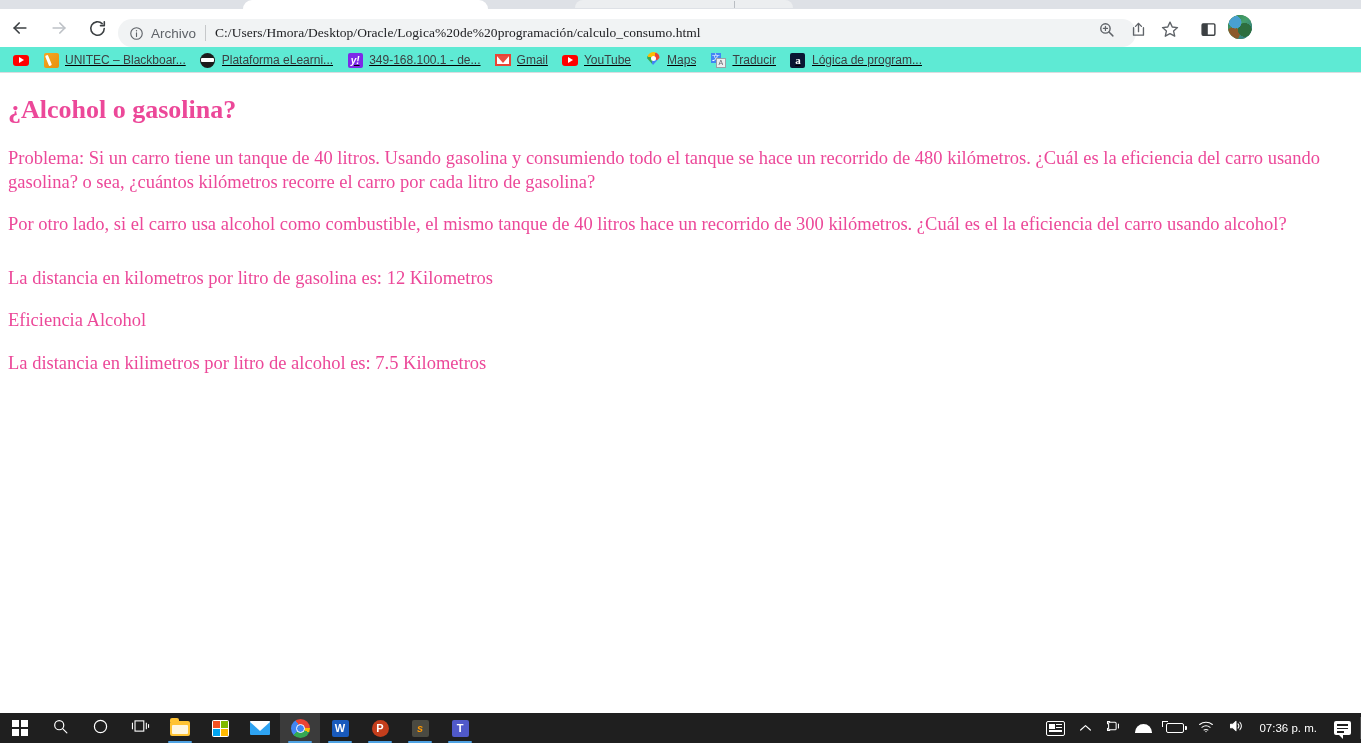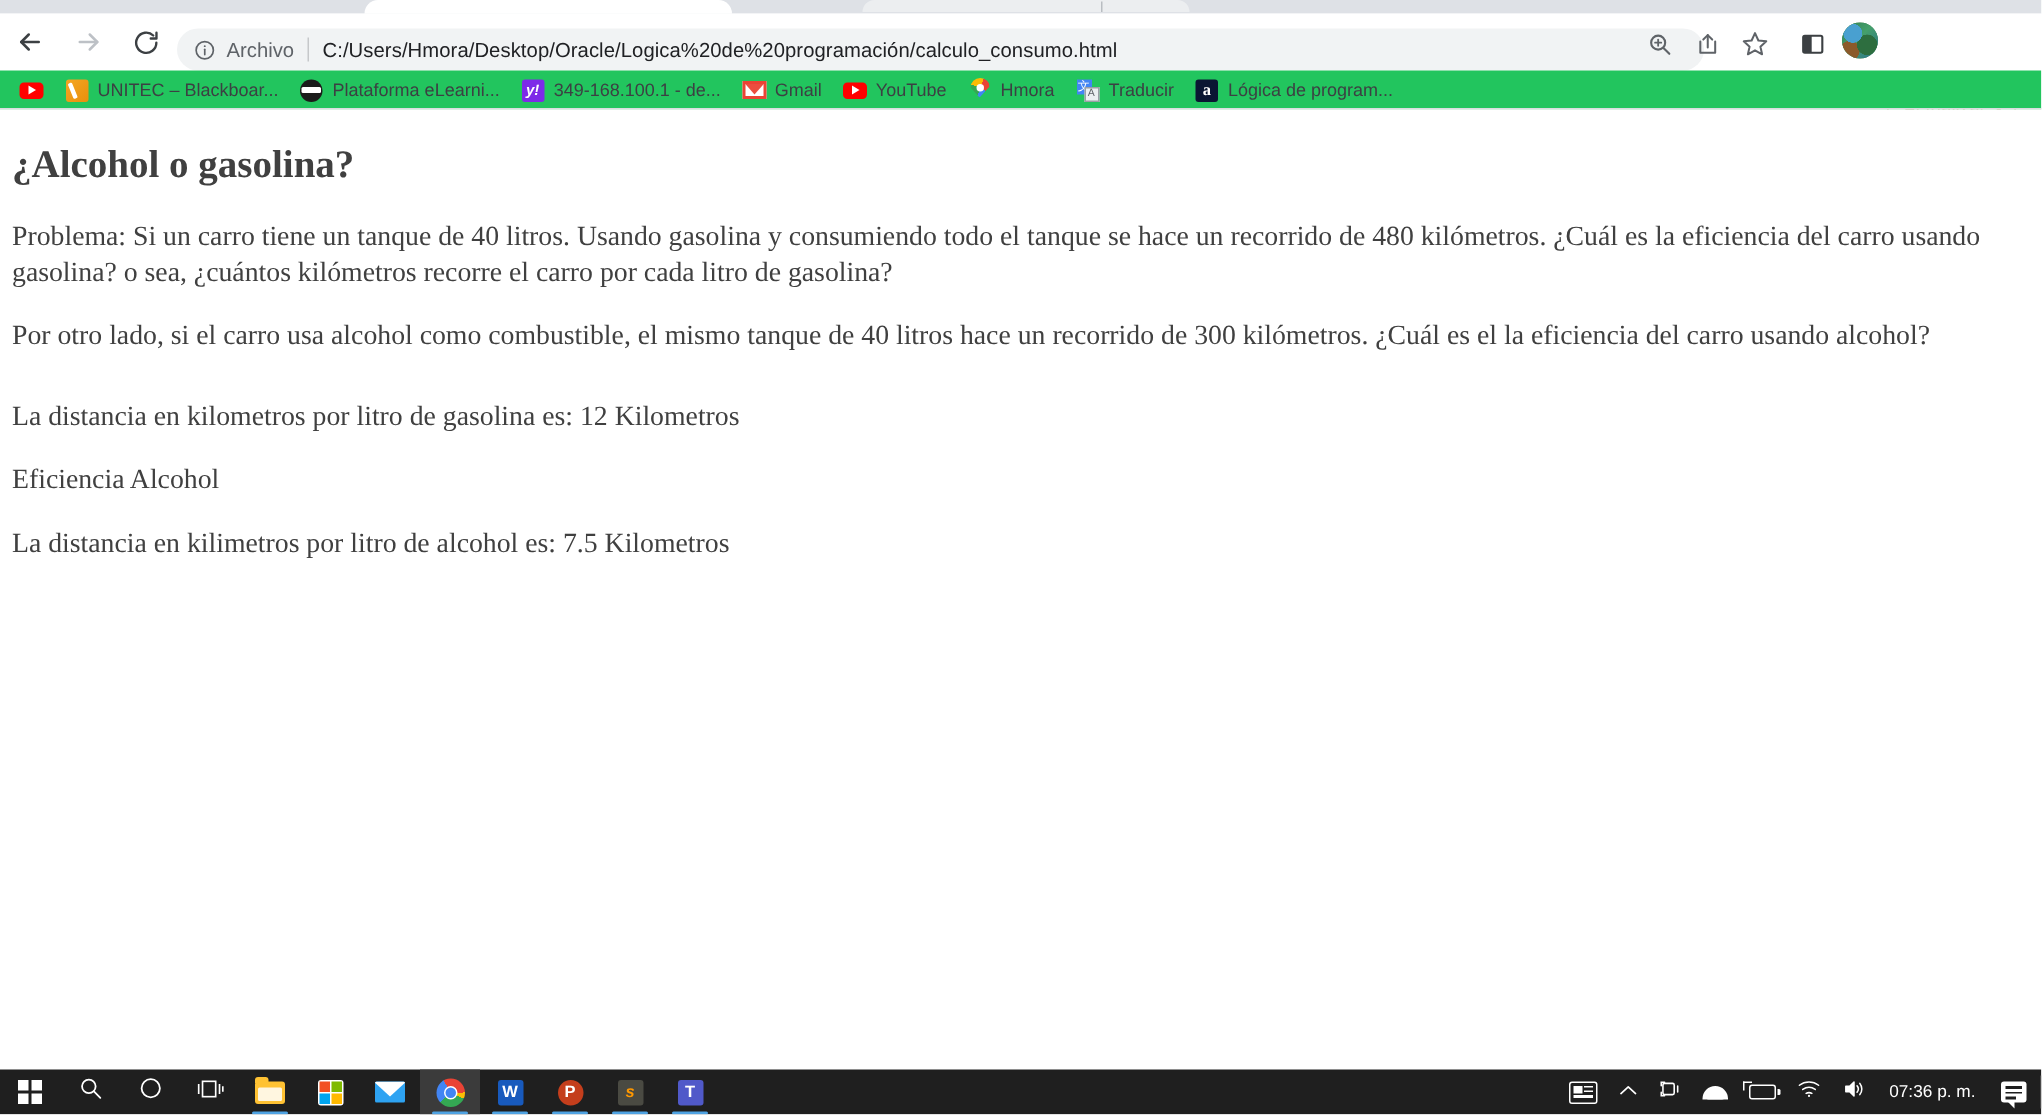--- a/index.html
+++ b/index.html
@@ -142,21 +142,21 @@
     background: #c6c8ca;
     margin: 0 9px;
     flex: 0 0 auto;
   }
   .omni-url {
     font-size: 13.5px;
     color: #202124;
     white-space: nowrap;
     overflow: hidden;
     text-overflow: ellipsis;
-    font-family: Liberation Sans, sans-serif;
+    font-family: Liberation Serif, serif;
     letter-spacing: 0.05px;
     text-align: right;
   }
 
   .tool-icon {
     position: absolute;
     top: 8px;
     width: 24px;
     height: 24px;
     display: flex;
@@ -220,25 +220,26 @@
     border-radius: 50%;
     background: #d93025;
   }
 
   
   .bookmarks {
     position: absolute;
     top: 47px; left: 0;
     width: 1361px;
     height: 26px;
-    background: #22c55e;
+    background: #5eead4;
     display: flex;
     align-items: center;
     padding-left: 6px;
     box-sizing: border-box;
+    text-decoration: underline;
   }
   .bm {
     display: flex;
     align-items: center;
     height: 22px;
     padding: 0 7px;
     border-radius: 4px;
     cursor: pointer;
     max-width: 160px;
   }
@@ -400,21 +401,21 @@
   
   .page {
     position: absolute;
     top: 73px;
     left: 0;
     width: 1361px;
     height: 640px;
     background: #ffffff;
     overflow: hidden;
     font-family: "Liberation Serif", "DejaVu Serif", serif;
-    color: #404040;
+    color: #ec4899;
   }
   .page-inner {
     padding: 8px;
     box-sizing: border-box;
   }
   .page h1 {
     font-size: 26px;
     font-weight: bold;
     margin: 15px 0 21px 0;
     line-height: 1.1;
@@ -824,21 +825,21 @@
         <span class="bm-label">YouTube</span>
       </div>
 
       <div class="bm">
         <span class="bm-ico">
           <span class="fav-maps">
               <span class="pin"></span>
               <span class="dot"></span>
             </span>
         </span>
-        <span class="bm-label">Hmora</span>
+        <span class="bm-label">Maps</span>
       </div>
 
       <div class="bm">
         <span class="bm-ico">
           <span class="fav-translate">
               <span class="sq1">文</span>
               <span class="sq2">A</span>
             </span>
         </span>
         <span class="bm-label">Traducir</span>

